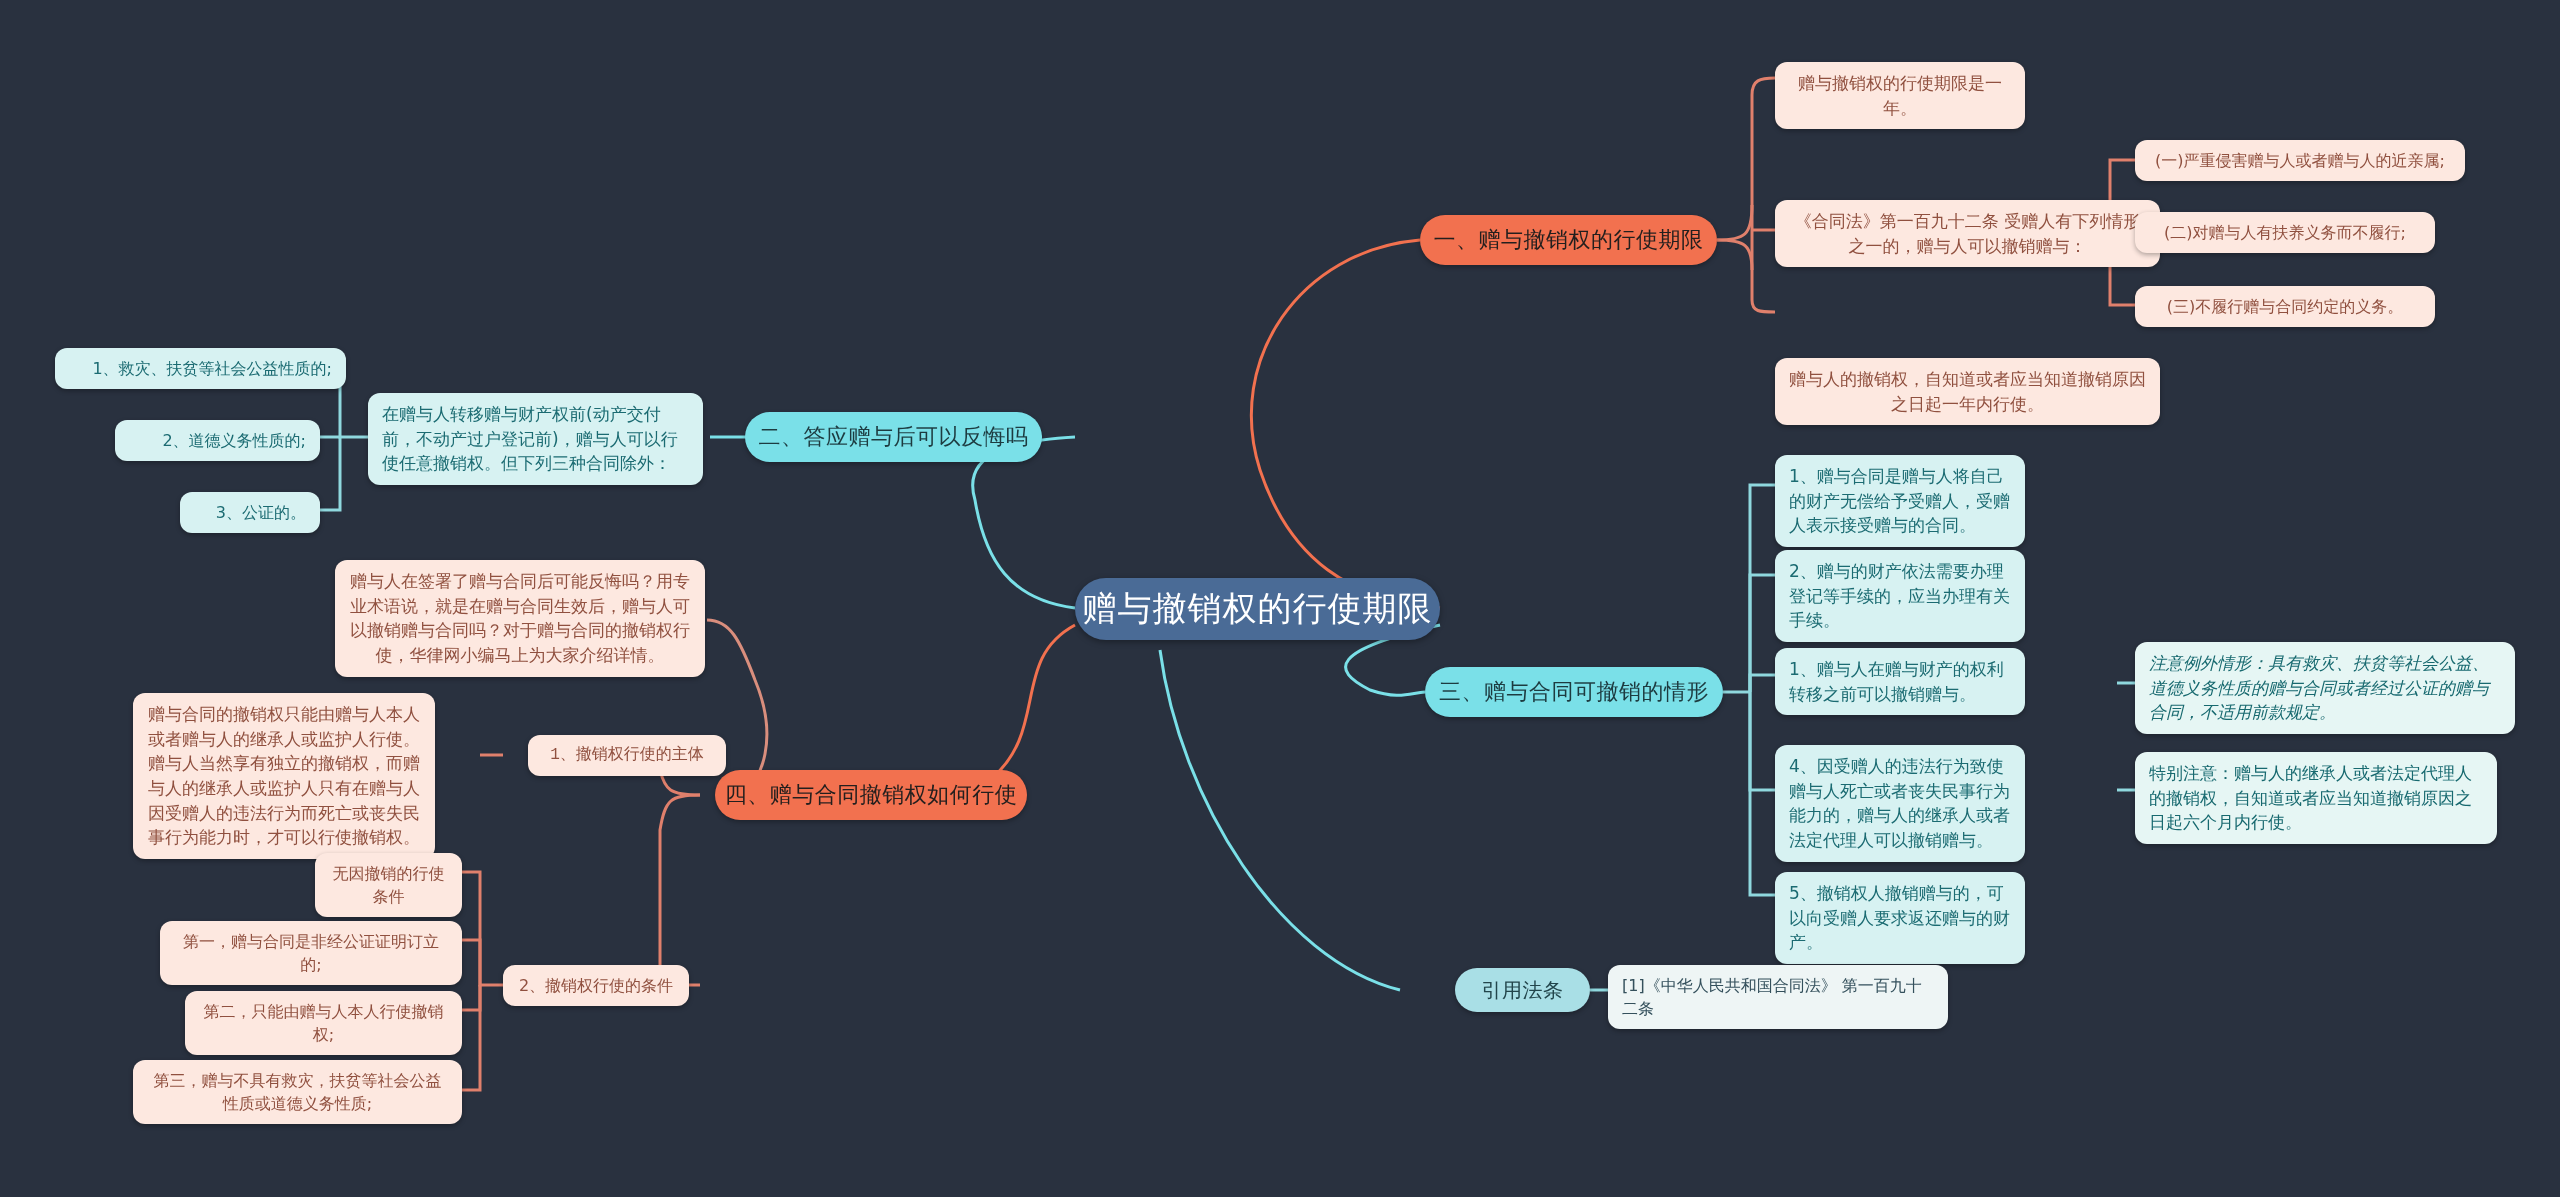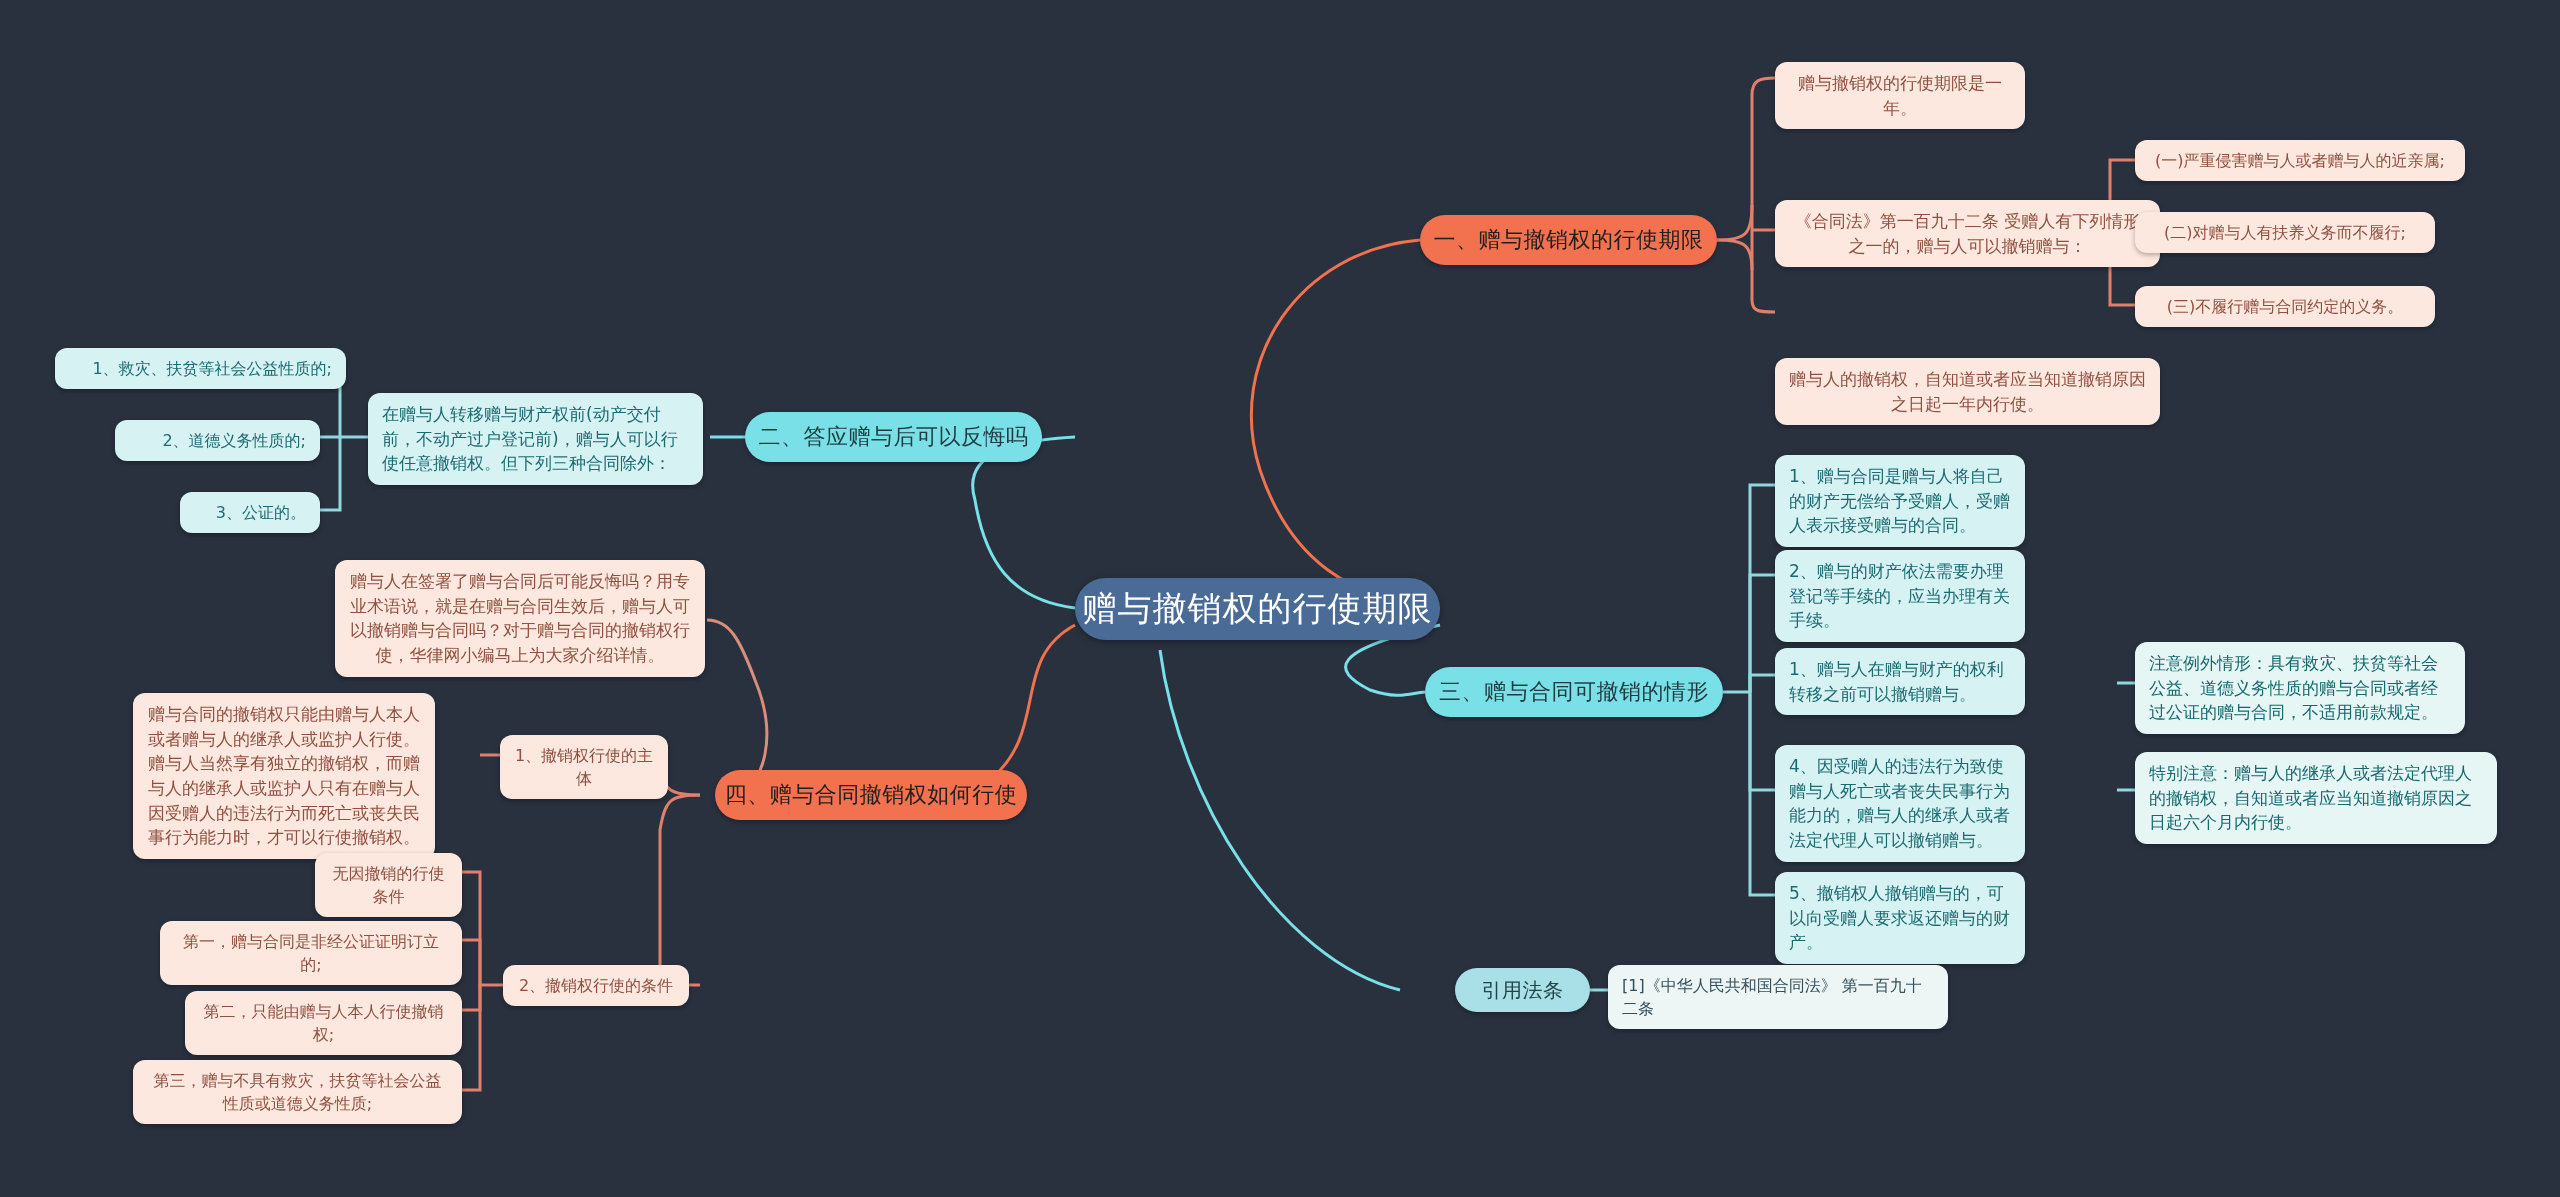--- a/index.html
+++ b/index.html
@@ -182,32 +182,32 @@
   <div class="node card cool" style="left:1775px;top:648px;width:250px;">
     <span class="txt">1、赠与人在赠与财产的权利转移之前可以撤销赠与。</span>
   </div>
   <div class="node card cool" style="left:1775px;top:745px;width:250px;">
     <span class="txt">4、因受赠人的违法行为致使赠与人死亡或者丧失民事行为能力的，赠与人的继承人或者法定代理人可以撤销赠与。</span>
   </div>
   <div class="node card cool" style="left:1775px;top:872px;width:250px;">
     <span class="txt">5、撤销权人撤销赠与的，可以向受赠人要求返还赠与的财产。</span>
   </div>
 
-  <div class="node card coollite" style="left:2135px;top:642px;width:330px;">
+  <div class="node card coollite" style="left:2135px;top:642px;width:380px;font-style:italic;">
     <span class="txt">注意例外情形：具有救灾、扶贫等社会公益、道德义务性质的赠与合同或者经过公证的赠与合同，不适用前款规定。</span>
   </div>
   <div class="node card coollite" style="left:2135px;top:752px;width:362px;">
     <span class="txt">特别注意：赠与人的继承人或者法定代理人的撤销权，自知道或者应当知道撤销原因之日起六个月内行使。</span>
   </div>
 
   <div class="node pill warm" style="left:715px;top:770px;width:312px;height:50px;">
     <span class="txt center-text">四、赠与合同撤销权如何行使</span>
   </div>
 
-  <div class="node card warmlite small center-text" style="left:500px;top:735px;width:168px;">
+  <div class="node card warmlite small center-text" style="left:528px;top:735px;width:198px;font-family:Liberation Mono, monospace;">
     <span class="txt">1、撤销权行使的主体</span>
   </div>
 
   <div class="node card warmlite" style="left:133px;top:693px;width:302px;">
     <span class="txt">赠与合同的撤销权只能由赠与人本人或者赠与人的继承人或监护人行使。赠与人当然享有独立的撤销权，而赠与人的继承人或监护人只有在赠与人因受赠人的违法行为而死亡或丧失民事行为能力时，才可以行使撤销权。</span>
   </div>
 
   <div class="node card warmlite small center-text" style="left:503px;top:965px;width:186px;">
     <span class="txt">2、撤销权行使的条件</span>
   </div>

